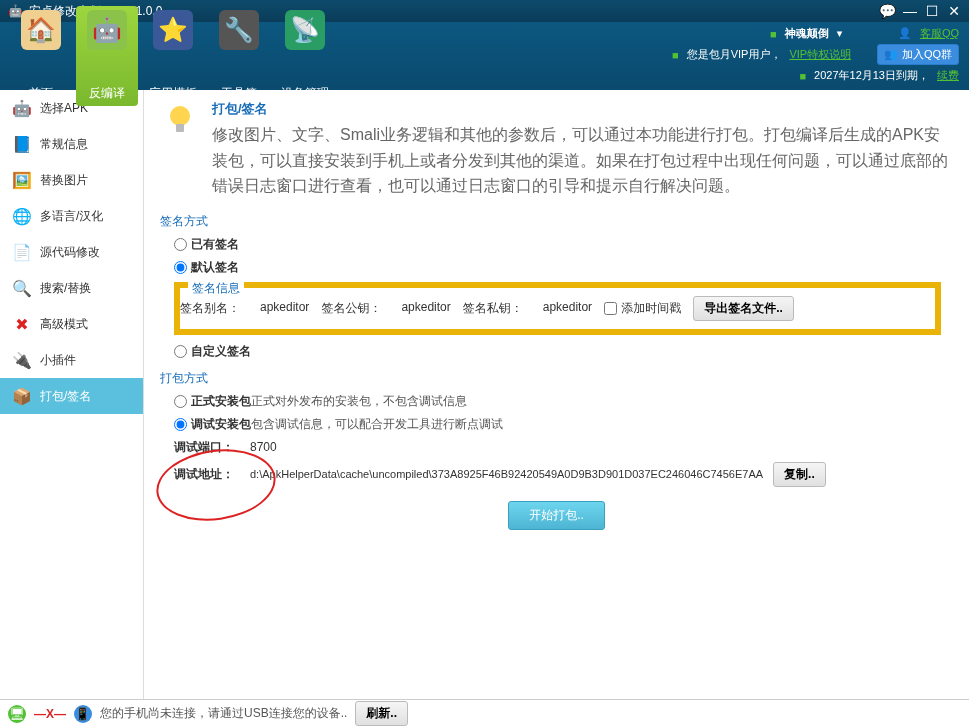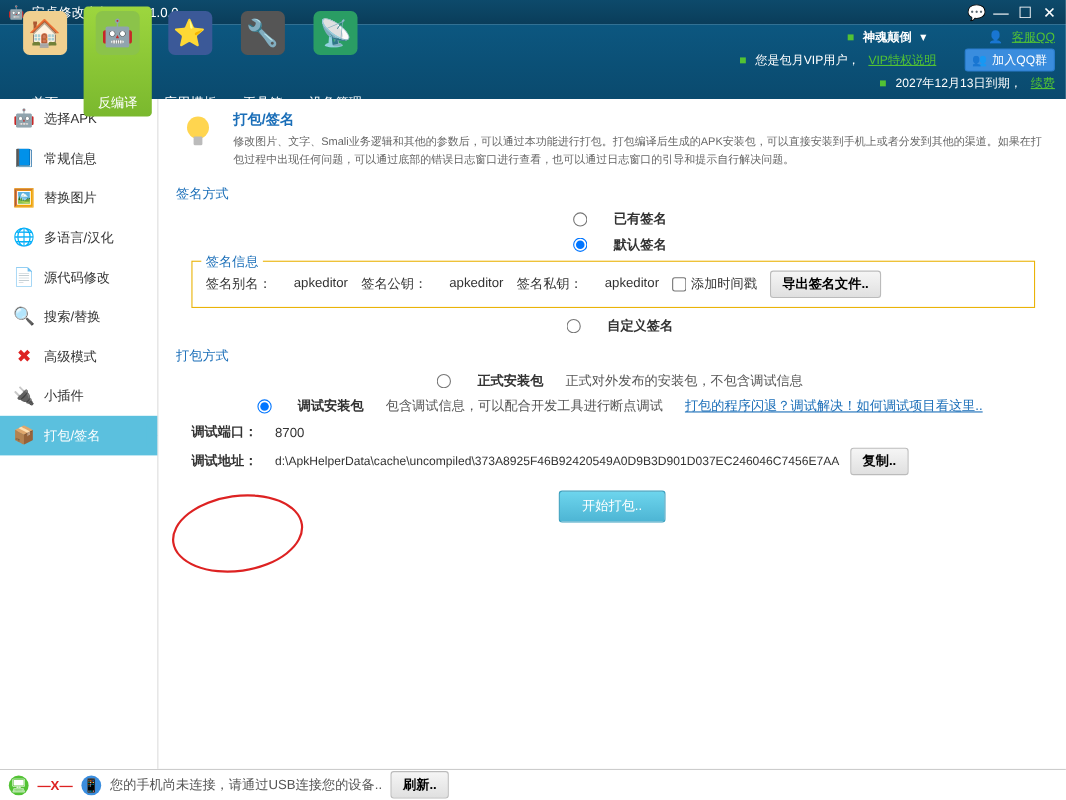--- a/index.html
+++ b/index.html
@@ -32,29 +32,29 @@
 .side-item { display: flex; align-items: center; gap: 8px; padding: 8px 12px; cursor: pointer; color: #333; font-size: 12px; }
 .side-item.active { background: #5bc0de; color: #fff; position: relative; }
 .side-item.active::after { content: ''; position: absolute; right: -10px; top: 50%; transform: translateY(-50%); border: 10px solid transparent; border-left-color: #5bc0de; }
 .side-icon { width: 20px; height: 20px; display: flex; align-items: center; justify-content: center; font-size: 16px; }
 
 
 .content { flex: 1; padding: 10px 16px; overflow: auto; color: #333; }
 .info-box { display: flex; gap: 12px; margin-bottom: 14px; }
 .bulb-icon { width: 40px; height: 40px; flex-shrink: 0; }
 .info-title { color: #1a6eb8; font-weight: bold; font-size: 13px; margin-bottom: 4px; }
-.info-desc { color: #666; font-size: 10px; line-height: 1.6; }
+.info-desc { color: #666; font-size: 16px; line-height: 1.6; }
 
 .section-label { color: #1a6eb8; font-size: 12px; margin-bottom: 6px; }
-.radio-row { display: flex; align-items: center; gap: 20px; margin: 6px 0 6px 14px; justify-content: center; }
+.radio-row { display: flex; align-items: center; gap: 0; margin: 6px 0 6px 14px; }
 .radio-row input[type=radio] { margin-right: 4px; }
 .radio-label { font-weight: bold; }
 .radio-desc { color: #555; }
 
-.fieldset { border: 1px solid #eab308; padding: 8px 12px; margin: 4px 12px 8px 14px; position: relative; }
+.fieldset { border: 6px solid #eab308; padding: 8px 0; margin: 4px 12px 8px 14px; position: relative; }
 .fieldset-legend { position: absolute; top: -8px; left: 8px; background: #fff; padding: 0 4px; color: #1a6eb8; font-size: 12px; }
 .sig-row { display: flex; align-items: center; gap: 12px; font-size: 12px; flex-wrap: wrap; }
 .sig-pair { display: flex; gap: 20px; }
 .sig-key { color: #333; }
 .sig-val { color: #333; text-align: center; }
 .btn { background: linear-gradient(to bottom, #f5f5f5, #e0e0e0); border: 1px solid #bbb; padding: 3px 10px; border-radius: 3px; cursor: pointer; font-size: 12px; font-weight: bold; }
 .chk-row { display: flex; align-items: center; gap: 4px; }
 
 .debug-block { margin-left: 14px; }
 .debug-line { display: flex; align-items: center; gap: 10px; margin: 6px 0; font-size: 12px; }
@@ -231,21 +231,20 @@
     <div class="section-label" style="margin-top:10px">打包方式</div>
     <div class="radio-row">
       <input type="radio" name="pack" style="">
       <span class="radio-label">正式安装包</span>
       <span class="radio-desc">正式对外发布的安装包，不包含调试信息</span>
     </div>
     <div class="radio-row">
       <input type="radio" name="pack" checked="" style="">
       <span class="radio-label">调试安装包</span>
       <span class="radio-desc">包含调试信息，可以配合开发工具进行断点调试</span>
-      <span class="link-blue">打包的程序闪退？调试解决！如何调试项目看这里..</span>
     </div>
     <div class="debug-block">
       <div class="debug-line">
         <span class="debug-key">调试端口：</span>
         <span>8700</span>
       </div>
       <div class="debug-line">
         <span class="debug-key">调试地址：</span>
         <span style="font-size:11px">d:\ApkHelperData\cache\uncompiled\373A8925F46B92420549A0D9B3D901D037EC246046C7456E7AA</span>
         <button class="btn">复制..</button>

